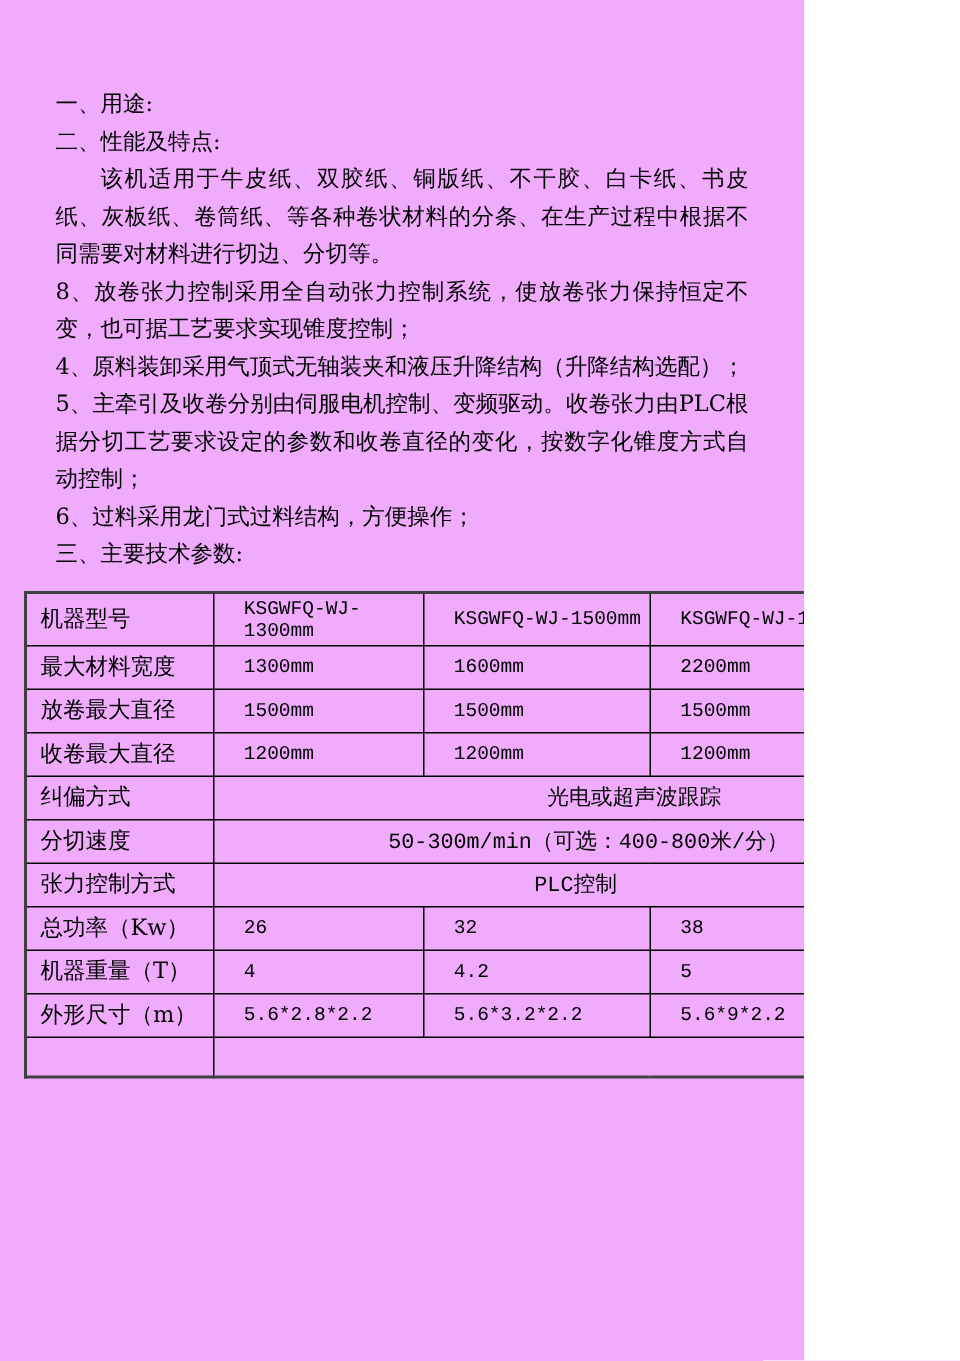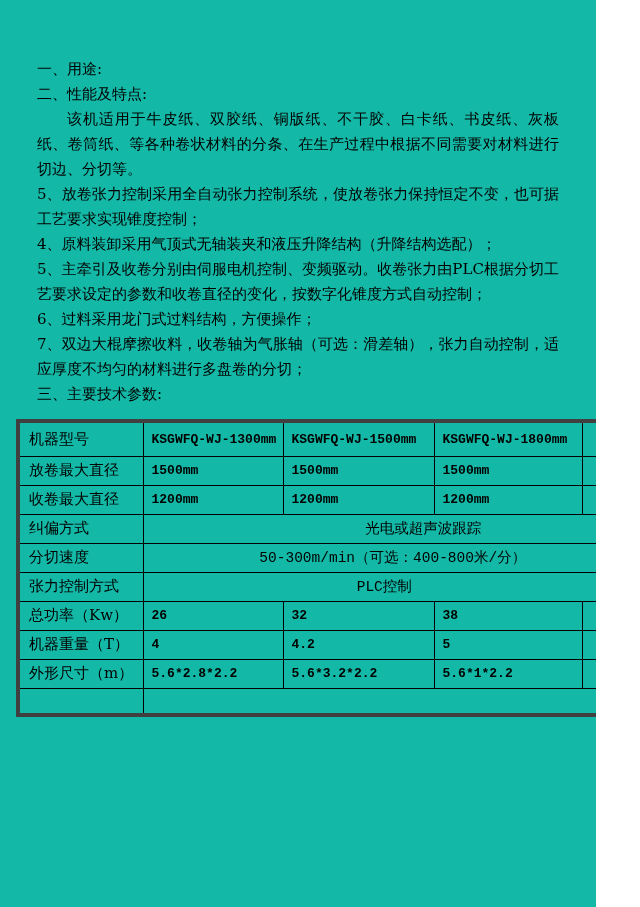--- a/index.html
+++ b/index.html
@@ -1,87 +1,93 @@
 <!DOCTYPE html>
 <html><head>
 <meta charset="utf-8">
 <style>
   html,body{margin:0;padding:0;background:#ffffff;}
   .page{
     position:relative;
-    width:596px;height:907px;
-    background:#14b8a6;color:#000000;
+    width:536px;height:907px;
+    background:#f0abfc;color:#000000;
     font-family:"DejaVu Serif","Liberation Serif",serif;
     overflow:hidden;box-sizing:border-box;
   }
   .text-block{
     padding:57px 37px 0 37px;
     font-size:15px;line-height:25px;
     text-align:justify;
   }
   .para{margin:0;}
   .indent2{text-indent:2em;}
   .spec-table{
     border-collapse:collapse;table-layout:fixed;
     width:609px;margin:12px 0 0 16px;
-    border:4px solid #404040;
+    border:2px solid #404040;
   }
   .spec-table td{
     border:1px solid #000000;
     vertical-align:middle;
     overflow:hidden;
     height:29px;
     box-sizing:border-box;
   }
   .r1 td{height:35px;}
   .rlast td{height:27px;}
   .lbl{font-size:15px;padding-left:9px;}
   .val{
     font-family:"Liberation Mono","DejaVu Sans Mono",monospace;
-    font-size:13px;padding-left:8px;font-weight:bold;
+    font-size:13px;padding-left:20px;
   }
   .spanv{
     font-family:"Liberation Mono","DejaVu Serif",serif;
     font-size:14.5px;text-align:center;margin-left:23px;
   }
   .pl79{padding-left:79px;}
   .pl17{padding-left:18px;}
   .pl77{}
 </style>
 </head>
 <body>
 
 <div class="page">
 
   <div class="text-block">
     <p class="para">一、用途:</p>
     <p class="para">二、性能及特点:</p>
     <p class="para indent2">该机适用于牛皮纸、双胶纸、铜版纸、不干胶、白卡纸、书皮纸、灰板纸、卷筒纸、等各种卷状材料的分条、在生产过程中根据不同需要对材料进行切边、分切等。</p>
-    <p class="para">5、放卷张力控制采用全自动张力控制系统，使放卷张力保持恒定不变，也可据工艺要求实现锥度控制；</p>
+    <p class="para">8、放卷张力控制采用全自动张力控制系统，使放卷张力保持恒定不变，也可据工艺要求实现锥度控制；</p>
     <p class="para">4、原料装卸采用气顶式无轴装夹和液压升降结构（升降结构选配）；</p>
     <p class="para">5、主牵引及收卷分别由伺服电机控制、变频驱动。收卷张力由PLC根据分切工艺要求设定的参数和收卷直径的变化，按数字化锥度方式自动控制；</p>
     <p class="para">6、过料采用龙门式过料结构，方便操作；</p>
-    <p class="para">7、双边大棍摩擦收料，收卷轴为气胀轴（可选：滑差轴），张力自动控制，适应厚度不均匀的材料进行多盘卷的分切；</p>
     <p class="para">三、主要技术参数:</p>
   </div>
 
   <table class="spec-table">
     <colgroup>
       <col style="width:125px">
         <col style="width:140px">
         <col style="width:151px">
         <col style="width:148px">
         <col style="width:45px">
     </colgroup>
     <tbody>
       <tr class="r1">
         <td class="lbl">机器型号</td>
         <td class="val">KSGWFQ-WJ-1300mm</td>
         <td class="val">KSGWFQ-WJ-1500mm</td>
         <td class="val">KSGWFQ-WJ-1800mm</td>
+        <td class="nc"></td>
+      </tr>
+      <tr>
+        <td class="lbl">最大材料宽度</td>
+        <td class="val">1300mm</td>
+        <td class="val">1600mm</td>
+        <td class="val">2200mm</td>
         <td class="nc"></td>
       </tr>
       <tr>
         <td class="lbl">放卷最大直径</td>
         <td class="val">1500mm</td>
         <td class="val">1500mm</td>
         <td class="val">1500mm</td>
         <td class="nc"></td>
       </tr>
       <tr>
@@ -114,21 +120,21 @@
         <td class="lbl">机器重量（T）</td>
         <td class="val">4</td>
         <td class="val">4.2</td>
         <td class="val">5</td>
         <td class="nc"></td>
       </tr>
       <tr>
         <td class="lbl">外形尺寸（m）</td>
         <td class="val">5.6*2.8*2.2</td>
         <td class="val">5.6*3.2*2.2</td>
-        <td class="val">5.6*1*2.2</td>
+        <td class="val">5.6*9*2.2</td>
         <td class="nc"></td>
       </tr>
       <tr class="rlast">
         <td class="lbl"></td>
         <td class="spanv" colspan="4"></td>
       </tr>
     </tbody>
   </table>
 
 </div>

